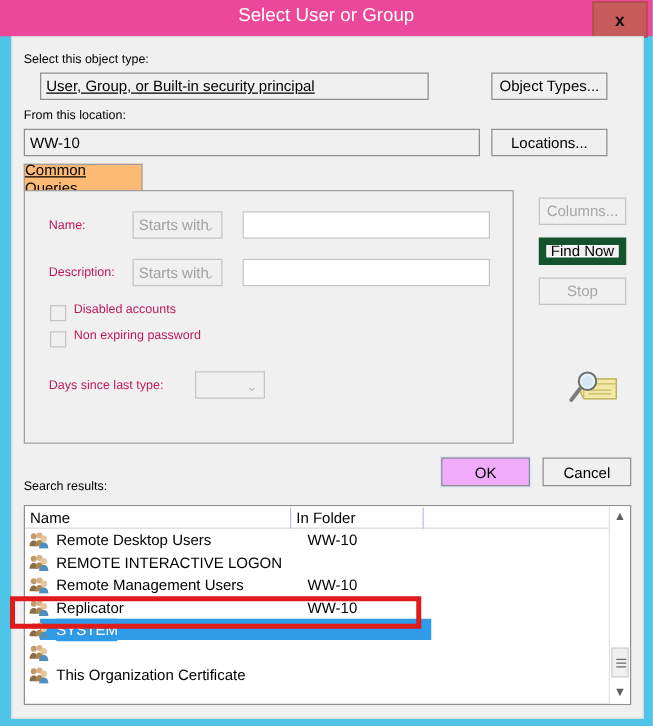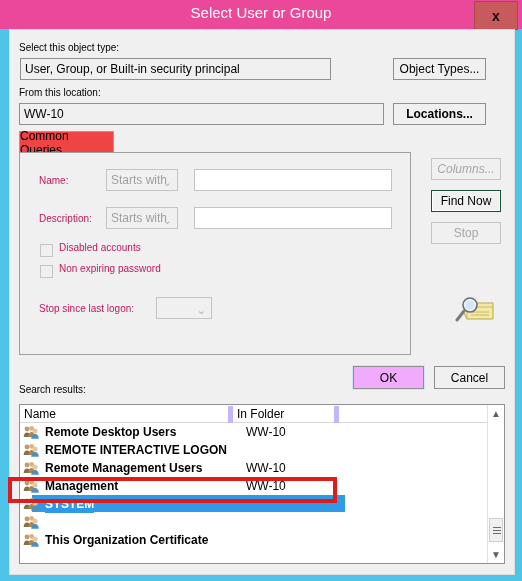--- a/index.html
+++ b/index.html
@@ -32,27 +32,27 @@
     font-size:12px;color:#000;box-sizing:border-box;
     padding:2px 4px;line-height:17px;overflow:hidden;white-space:nowrap;
   }
   .btn{
     position:absolute;box-sizing:border-box;
     background:#f0f0f0;border:1px solid #8f8f8f;
     font-size:12px;color:#000;text-align:center;
     display:flex;align-items:center;justify-content:center;cursor:pointer;
   }
   .btn.disabled{color:#a6a6a6;border-color:#c4c4c4;cursor:default;}
-  .btn.default{border:1px solid #14532d;box-shadow:inset 0 0 0 1px #ffffff;}
+  .btn.default{border:6px solid #14532d;box-shadow:inset 0 0 0 1px #ffffff;}
   .btn.okfocus{background:#f0abfc;border:1px solid #8f8f8f;box-shadow:0 0 0 1px #cfe6f5;}
   .tab{
     position:absolute;left:9px;top:101px;width:95px;height:22px;
-    background:#ef4444;border:1px solid #a0a0a0;border-bottom:none;
+    background:#fdba74;border:1px solid #a0a0a0;border-bottom:none;
     box-sizing:border-box;font-size:12px;
-    display:flex;align-items:center;justify-content:center;cursor:pointer;
+    display:flex;align-items:center;justify-content:center;cursor:pointer;text-decoration:underline;
   }
   .tabpanel{
     position:absolute;left:9px;top:122px;width:392px;height:203px;
     background:#f0f0f0;border:1px solid #a0a0a0;box-sizing:border-box;
   }
   .combo{
     position:absolute;box-sizing:border-box;height:22px;
     background:#f0f0f0;border:1px solid #c4c4c4;
     font-size:12px;color:#a0a0a0;padding:2px 4px;line-height:16px;
     cursor:default;
@@ -69,26 +69,26 @@
     position:absolute;left:9px;top:374px;width:486px;height:160px;
     background:#ffffff;border:1px solid #8f8f8f;box-sizing:border-box;
     overflow:hidden;
   }
   .lhead{
     position:absolute;left:0;top:0;width:484px;height:18px;
     background:#ffffff;border-bottom:1px solid #d8d8d8;box-sizing:border-box;
   }
   .lhead .hcell{
     position:absolute;top:1px;font-size:12px;color:#000;
-    border-right:5px solid #c4b5fd;height:17px;box-sizing:border-box;
+    border-right:1px solid #c4b5fd;height:17px;box-sizing:border-box;
     padding-left:4px;line-height:16px;
   }
   .rows{position:absolute;left:0;top:18px;width:469px;}
   .row{position:relative;height:18px;line-height:18px;font-size:12px;white-space:nowrap;}
-  .row .nm{position:absolute;left:25px;top:0;font-weight:bold;}
+  .row .nm{position:absolute;left:25px;top:0;}
   .row .fl{position:absolute;left:226px;top:0;}
   .row.sel .nm{background:#2f9be8;color:#ffffff;}
   .row.sel{background:transparent;text-align:right;}
   .selbar{
     position:absolute;left:12px;top:0;width:313px;height:17px;
     background:#2f9be8;
   }
   .gicon{position:absolute;left:3px;top:2px;width:16px;height:14px;}
   .vscroll{
     position:absolute;right:0;top:0;width:17px;height:158px;
@@ -116,26 +116,26 @@
 <div class="window">
 
   <div class="titlebar">
     <div class="title-text">Select User or Group</div>
     <div class="close-btn">x</div>
   </div>
 
   <div class="client">
 
     <div class="lbl" style="left:9px;top:12px;">Select this object type:</div>
-    <div class="field" style="left:10px;top:28px;width:311px;height:22px;">User, Group, or Built-in security principal</div>
+    <div class="field" style="left:22px;top:28px;width:311px;height:22px;text-decoration:underline;">User, Group, or Built-in security principal</div>
     <div class="btn" style="left:383px;top:28px;width:93px;height:22px;">Object Types...</div>
 
     <div class="lbl" style="left:9px;top:57px;">From this location:</div>
     <div class="field" style="left:9px;top:73px;width:365px;height:22px;">WW-10</div>
-    <div class="btn" style="left:383px;top:73px;width:93px;height:22px;font-weight:bold;">Locations...</div>
+    <div class="btn" style="left:383px;top:73px;width:93px;height:22px;">Locations...</div>
 
     <div class="tab">Common Queries</div>
     <div class="tabpanel">
 
       <div class="lbl dim" style="left:19px;top:22px;">Name:</div>
       <div class="combo" style="left:86px;top:16px;width:72px;">
         <span>Starts with</span>
         <span class="chev">⌄</span>
       </div>
       <div class="field" style="left:174px;top:16px;width:198px;height:22px;background:#ffffff;border-color:#c4c4c4;"></div>
@@ -146,28 +146,28 @@
         <span class="chev">⌄</span>
       </div>
       <div class="field" style="left:174px;top:54px;width:198px;height:22px;background:#ffffff;border-color:#c4c4c4;"></div>
 
       <div class="cbox" style="left:20px;top:91px;"></div>
       <div class="lbl dim" style="left:39px;top:89px;">Disabled accounts</div>
 
       <div class="cbox" style="left:20px;top:112px;"></div>
       <div class="lbl dim" style="left:39px;top:110px;">Non expiring password</div>
 
-      <div class="lbl dim" style="left:19px;top:150px;">Stop since last logon:</div>
+      <div class="lbl dim" style="left:19px;top:150px;">Days since last type:</div>
       <div class="combo" style="left:136px;top:144px;width:56px;">
         <span></span>
         <span class="chev">⌄</span>
       </div>
     </div>
 
-    <div class="btn disabled" style="left:421px;top:128px;width:70px;height:22px;font-style:italic;">Columns...</div>
+    <div class="btn disabled" style="left:421px;top:128px;width:70px;height:22px;">Columns...</div>
     <div class="btn default" style="left:421px;top:160px;width:70px;height:22px;">Find Now</div>
     <div class="btn disabled" style="left:421px;top:192px;width:70px;height:22px;">Stop</div>
 
     <div class="magnifier">
       <svg width="42" height="34" viewBox="0 0 42 34">
         <path d="M10 18 L22 10 L40 10 L40 26 L14 26 Z" fill="#f2e9a8" stroke="#b9a84a" stroke-width="1"></path>
         <path d="M14 26 L14 14 L40 14" fill="none" stroke="#cbbb63" stroke-width="1"></path>
         <line x1="18" y1="19" x2="36" y2="19" stroke="#c9b85e" stroke-width="1"></line>
         <line x1="18" y1="22" x2="36" y2="22" stroke="#c9b85e" stroke-width="1"></line>
         <circle cx="17" cy="12" r="7" fill="#e8f2fa" stroke="#6d6d6d" stroke-width="1.6"></circle>
@@ -225,21 +225,21 @@
           </div>
           <div class="row">
             <svg class="gicon" viewBox="0 0 16 14">
       <circle cx="4" cy="4" r="2.4" fill="#c39a6b"></circle>
       <path d="M0.6 12 C0.9 8.6 2.3 7.4 4 7.4 C5.7 7.4 7.1 8.6 7.4 12 Z" fill="#8a6c45"></path>
       <circle cx="8.6" cy="3.4" r="2.4" fill="#d8b184"></circle>
       <path d="M5.2 12 C5.5 8.4 6.9 7 8.6 7 C10.3 7 11.7 8.4 12 12 Z" fill="#a8864f"></path>
       <circle cx="12" cy="6" r="2.6" fill="#e8c69b"></circle>
       <path d="M8.2 13.8 C8.5 10.2 10.1 9 12 9 C13.9 9 15.5 10.2 15.8 13.8 Z" fill="#4f8fc0"></path>
     </svg>
-            <span class="nm">Management</span>
+            <span class="nm">Replicator</span>
             <span class="fl">WW-10</span>
           </div>
           <div class="row sel">
             <div class="selbar"></div>
             <svg class="gicon" viewBox="0 0 16 14">
       <circle cx="4" cy="4" r="2.4" fill="#c39a6b"></circle>
       <path d="M0.6 12 C0.9 8.6 2.3 7.4 4 7.4 C5.7 7.4 7.1 8.6 7.4 12 Z" fill="#8a6c45"></path>
       <circle cx="8.6" cy="3.4" r="2.4" fill="#d8b184"></circle>
       <path d="M5.2 12 C5.5 8.4 6.9 7 8.6 7 C10.3 7 11.7 8.4 12 12 Z" fill="#a8864f"></path>
       <circle cx="12" cy="6" r="2.6" fill="#e8c69b"></circle>

